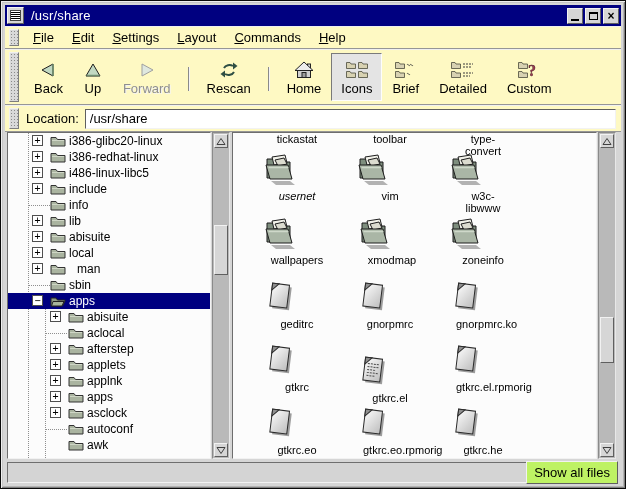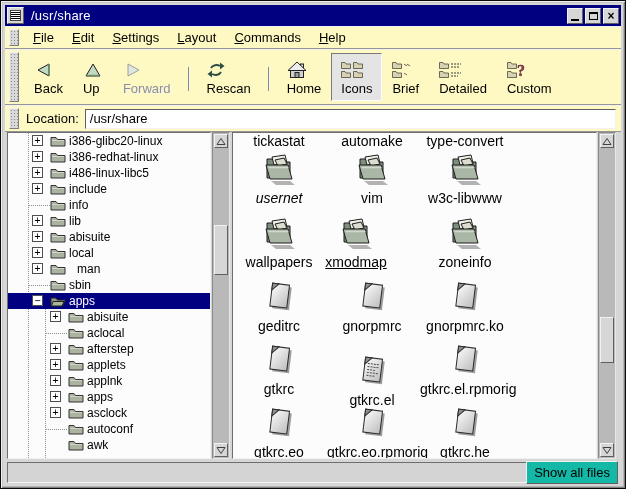--- a/index.html
+++ b/index.html
@@ -38,21 +38,21 @@
 
   .bar-handle{width:10px;align-self:stretch;margin:3px 5px 3px 1px;
     border:1px solid;border-color:#f0f0f0 #7d7d7d #7d7d7d #f0f0f0;
     background-color:#d9d9d9;
     background-image:radial-gradient(circle,#8a8a8a 26%,rgba(0,0,0,0) 30%);
     background-size:3px 3px;}
 
   .menu-item{padding:3px 9px;font-size:13px;color:#000;}
   .menu-item u{text-decoration:underline;}
 
-  .tool-button{display:flex;flex-direction:column;align-items:flex-start;justify-content:flex-end;
+  .tool-button{display:flex;flex-direction:column;align-items:center;justify-content:flex-end;
     height:48px;padding:3px 9px 4px;border:1px solid transparent;gap:3px;background:transparent;}
   .tool-button .ticon{height:21px;display:flex;align-items:flex-end;}
   .tool-button .tlabel{font-size:13px;color:#000;}
   .tool-button.pressed{background:#e4e4e4;border-color:#7a7a7a #fdfdfd #fdfdfd #7a7a7a;}
   .tool-button.disabled .tlabel{color:#8f8f8f;text-shadow:1px 1px 0 #f4f4f4;}
   .tool-sep{width:2px;height:24px;margin:0 7px 14px;border-left:1px solid #8a8a8a;border-right:1px solid #f4f4f4;align-self:flex-end;}
 
   .loc-label{font-size:13px;margin:0 6px 0 2px;color:#000;}
   .loc-input{flex:1;margin-right:5px;height:20px;background:#ffffff;color:#000;
     border:1px solid;border-color:#5f5f5f #f2f2f2 #f2f2f2 #5f5f5f;
@@ -67,38 +67,38 @@
   .expander{position:absolute;top:2px;width:11px;height:11px;background:#ffffff;color:#000;
     border:1px solid #4f4f4f;font:10px/9px "DejaVu Sans Mono",monospace;text-align:center;}
   .hstub{position:absolute;top:8px;border-top:1px dotted #8f8f8f;}
   .tico{position:absolute;top:1px;}
   .tree-label{position:absolute;top:1px;}
 
   .icon-panel{position:absolute;left:231px;top:131px;width:365px;height:327px;background:#fcfcfc;
     border:1px solid;border-color:#6e6e6e #f2f2f2 #f2f2f2 #6e6e6e;overflow:hidden;}
   .icon-cell{position:absolute;width:90px;text-align:center;}
   .icon-cell .ic{height:40px;display:flex;align-items:center;justify-content:center;}
-  .icon-cell .lbl{font-size:14px;color:#000;margin-top:1px;}
+  .icon-cell .lbl{font-size:11px;color:#000;margin-top:1px;margin-left:36px;}
   .icon-cell.label-only .lbl{margin-top:0;}
 
   
   .vscroll{position:absolute;top:131px;width:18px;height:327px;background:#b9b9b9;
     border:1px solid;border-color:#8a8a8a #e8e8e8 #e8e8e8 #8a8a8a;}
   .sb-btn{position:absolute;left:1px;width:14px;height:14px;background:#d6d6d6;
     border:1px solid;border-color:#f2f2f2 #5f5f5f #5f5f5f #f2f2f2;
     display:flex;align-items:center;justify-content:center;}
   .sb-up{top:1px;} .sb-down{bottom:1px;}
   .sb-thumb{position:absolute;left:1px;width:14px;background:#d6d6d6;
     border:1px solid;border-color:#f2f2f2 #5f5f5f #5f5f5f #f2f2f2;}
 
   
   .status-field{position:absolute;left:6px;top:461px;width:527px;height:21px;background:#d4d4d4;
     border:1px solid;border-color:#6e6e6e #f2f2f2 #f2f2f2 #6e6e6e;}
   .status-button{position:absolute;right:7px;top:460px;height:23px;padding:3px 7px;font-size:13px;color:#000;
-    background:#14b8a6;border:1px solid;border-color:#f2f2f2 #5f5f5f #5f5f5f #f2f2f2;}
+    background:#bef264;border:1px solid;border-color:#f2f2f2 #5f5f5f #5f5f5f #f2f2f2;}
 
   .svgdefs{position:absolute;width:0;height:0;overflow:hidden;}
 </style>
 </head>
 <body>
 
 <svg class="svgdefs" aria-hidden="true">
   <defs>
     <linearGradient id="docgrad" x1="0" y1="0" x2="1" y2="1">
       <stop offset="0" stop-color="#fdfdfd"></stop>
@@ -470,21 +470,21 @@
         </svg>
       </div>
   </div>
 
   <div class="icon-panel">
     <div id="icon-grid">
         <div class="icon-cell label-only" style="left: 1px; top: 0px;">
           <div class="lbl">tickastat</div>
         </div>
         <div class="icon-cell label-only" style="left: 94px; top: 0px;">
-          <div class="lbl">automake</div>
+          <div class="lbl">toolbar</div>
         </div>
         <div class="icon-cell label-only" style="left: 187px; top: 0px;">
           <div class="lbl">type-convert</div>
         </div>
         <div class="icon-cell" style="left: 1px; top: 16px; font-style: italic;">
           <div class="ic">
             <svg width="36" height="36">
               <use href="#i-folder-big"></use>
             </svg>
           </div>
@@ -507,21 +507,21 @@
           <div class="lbl">w3c-libwww</div>
         </div>
         <div class="icon-cell" style="left: 1px; top: 80px;">
           <div class="ic">
             <svg width="36" height="36">
               <use href="#i-folder-big"></use>
             </svg>
           </div>
           <div class="lbl">wallpapers</div>
         </div>
-        <div class="icon-cell" style="left: 78px; top: 80px; text-decoration: underline;">
+        <div class="icon-cell" style="left: 96px; top: 80px;">
           <div class="ic">
             <svg width="36" height="36">
               <use href="#i-folder-big"></use>
             </svg>
           </div>
           <div class="lbl">xmodmap</div>
         </div>
         <div class="icon-cell" style="left: 187px; top: 80px;">
           <div class="ic">
             <svg width="36" height="36">

